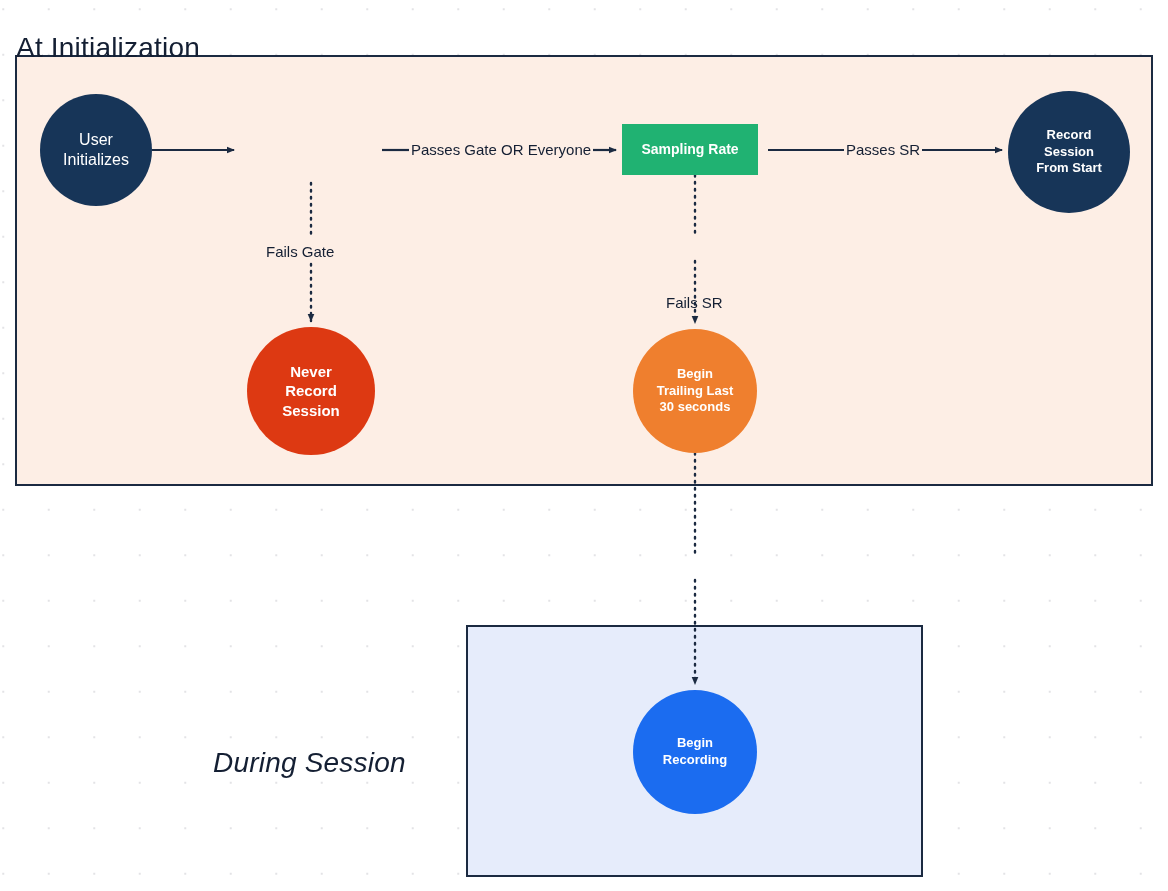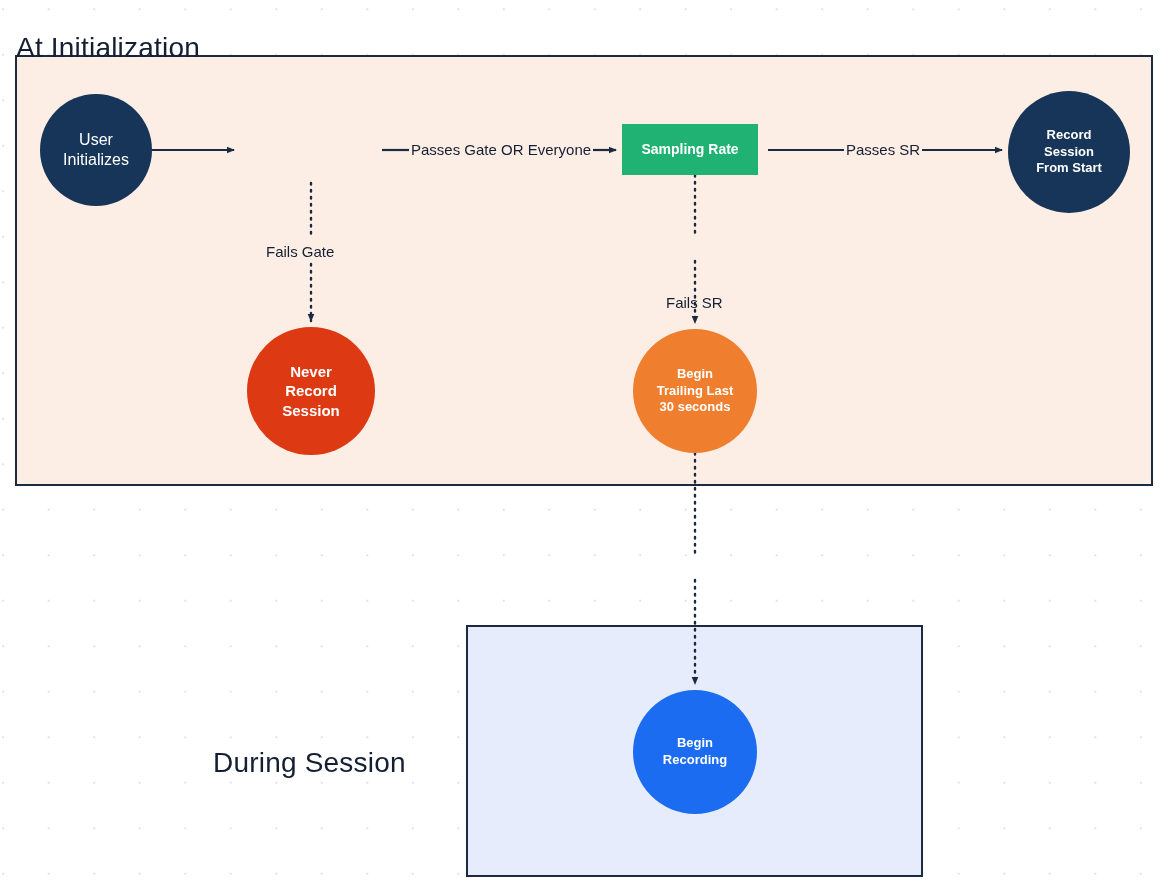--- a/index.html
+++ b/index.html
@@ -28,21 +28,21 @@
     position: absolute;
     font-size: 28px;
     line-height: 34px;
     color: #141f33;
     font-weight: 400;
     letter-spacing: 0.2px;
     white-space: nowrap;
     margin-top: 26px;
   }
   #title-at-init { left: 16px; top: 5px; }
-  #title-during-session { left: 213px; top: 720px; }
+  #title-during-session { left: 213px; top: 720px; font-style: italic; }
 
   
   .region {
     position: absolute;
     border: 2px solid #1b2a41;
     box-sizing: border-box;
   }
   #region-init {
     left: 15px; top: 55px;
     width: 1138px; height: 431px;

